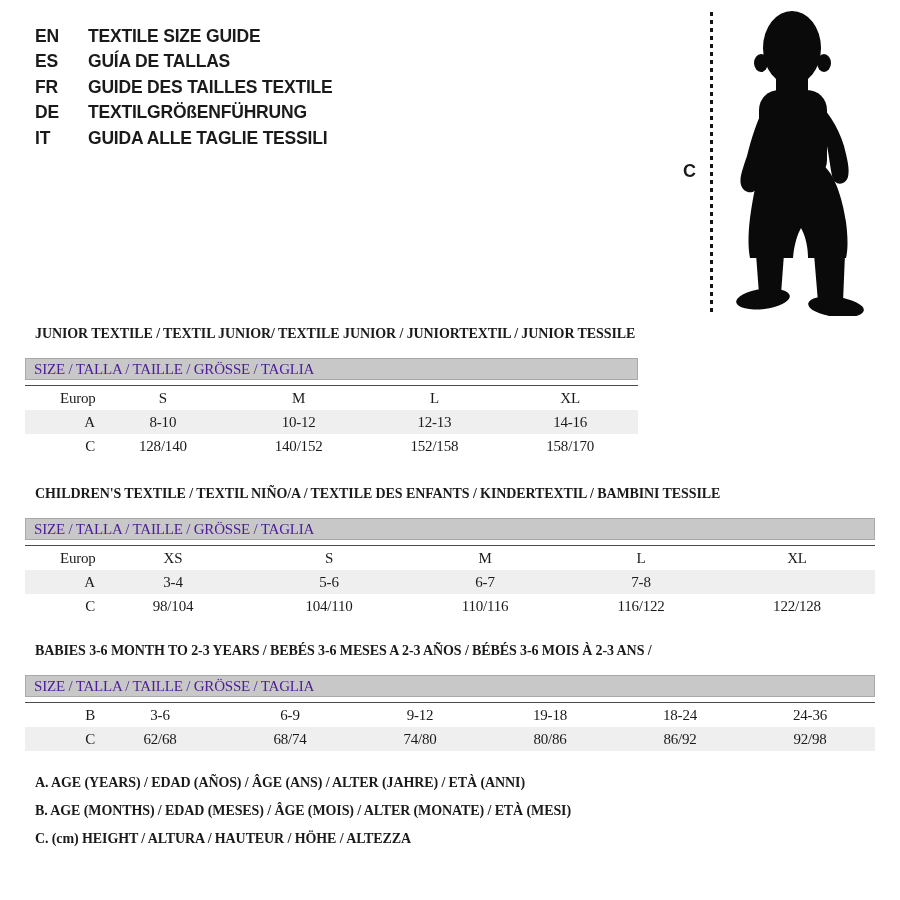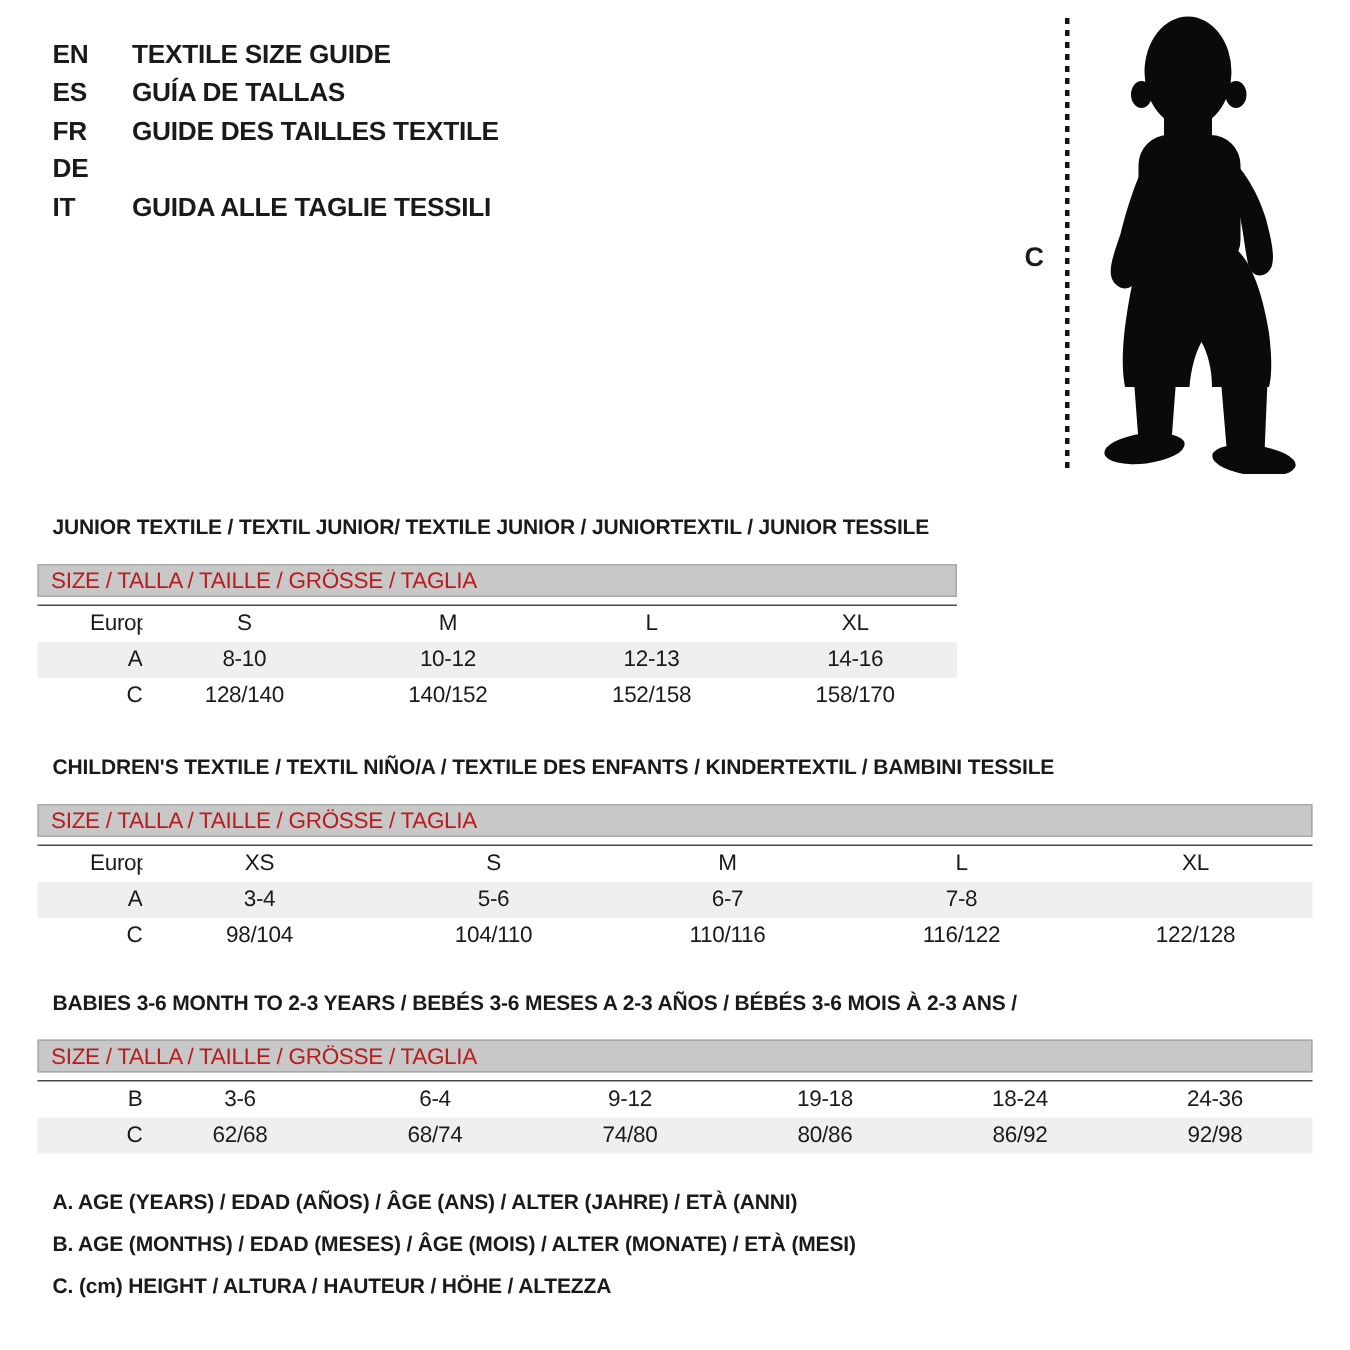--- a/index.html
+++ b/index.html
@@ -18,31 +18,31 @@
   .lang-row{display:flex;line-height:25.4px;font-weight:bold;font-size:17.5px;letter-spacing:-0.2px;}
   .lang-code{width:53px;flex:0 0 53px;}
   
   .dotted-line{
     position:absolute;left:710px;top:12px;width:3px;height:303px;
     background:repeating-linear-gradient(to bottom,#151515 0 4px,transparent 4px 8px);
   }
   .figure-label{position:absolute;left:683px;top:161px;font-weight:bold;font-size:18px;}
   .silhouette{position:absolute;left:726px;top:8px;width:140px;height:308px;}
   
-  .content{position:absolute;left:25px;top:340px;width:850px;}
+  .content{position:absolute;left:25px;top:322px;width:850px;font-family:Liberation Serif, serif;}
   .table-block{margin-top:24px;}
   .table-block:first-child{margin-top:0;}
   .tbl-junior{width:613px;}
   .tbl-children,.tbl-babies{width:850px;}
   .tbl-babies{margin-top:21px;}
   .table-title{font-weight:bold;font-size:14px;letter-spacing:-0.1px;line-height:23px;margin-left:10px;white-space:nowrap;}
   .size-bar{
     margin-top:13px;height:22px;line-height:21px;box-sizing:border-box;
     background:var(--bar-bg);border:1px solid var(--bar-border);
-    padding-left:8px;font-size:15px;color:#b91c1c;letter-spacing:-0.2px;
+    padding-left:8px;font-size:15px;color:#4c1d95;letter-spacing:-0.2px;
   }
   .rows-wrap{margin-top:5px;border-top:1px solid #4a4a4a;}
   .t-row{display:grid;height:24px;line-height:24px;font-size:15px;letter-spacing:-0.2px;}
   .t-row:nth-child(even){background:var(--stripe-bg);}
   .t-cell{text-align:center;overflow:hidden;}
   .t-label{text-align:right;padding-left:7px;margin-left:28px;}
   
   .footnotes{margin-top:18px;margin-left:10px;}
   .footnote{font-weight:bold;font-size:14px;line-height:28px;letter-spacing:-0.1px;white-space:nowrap;}
 </style>
@@ -59,20 +59,21 @@
       <div class="lang-row">
         <span class="lang-code">ES</span>
         <span class="lang-label">GUÍA DE TALLAS</span>
       </div>
       <div class="lang-row">
         <span class="lang-code">FR</span>
         <span class="lang-label">GUIDE DES TAILLES TEXTILE</span>
       </div>
       <div class="lang-row">
         <span class="lang-code">DE</span>
+        <span class="lang-label">TEXTILGRÖßENFÜHRUNG</span>
       </div>
       <div class="lang-row">
         <span class="lang-code">IT</span>
         <span class="lang-label">GUIDA ALLE TAGLIE TESSILI</span>
       </div>
     </div>
 
   <div class="dotted-line"></div>
   <div class="figure-label">C</div>
 
@@ -150,21 +151,21 @@
           </div>
         </div>
       </section>
       <section class="table-block tbl-babies">
         <div class="table-title">BABIES 3-6 MONTH TO 2-3 YEARS / BEBÉS 3-6 MESES A 2-3 AÑOS / BÉBÉS 3-6 MOIS À 2-3 ANS /</div>
         <div class="size-bar">SIZE / TALLA / TAILLE / GRÖSSE / TAGLIA</div>
         <div class="rows-wrap">
           <div class="t-row" style="grid-template-columns: 70px repeat(6, 1fr);">
             <div class="t-cell t-label">B</div>
             <div class="t-cell">3-6</div>
-            <div class="t-cell">6-4</div>
+            <div class="t-cell">6-9</div>
             <div class="t-cell">9-12</div>
             <div class="t-cell">19-18</div>
             <div class="t-cell">18-24</div>
             <div class="t-cell">24-36</div>
           </div>
           <div class="t-row" style="grid-template-columns: 70px repeat(6, 1fr);">
             <div class="t-cell t-label">C</div>
             <div class="t-cell">62/68</div>
             <div class="t-cell">68/74</div>
             <div class="t-cell">74/80</div>

